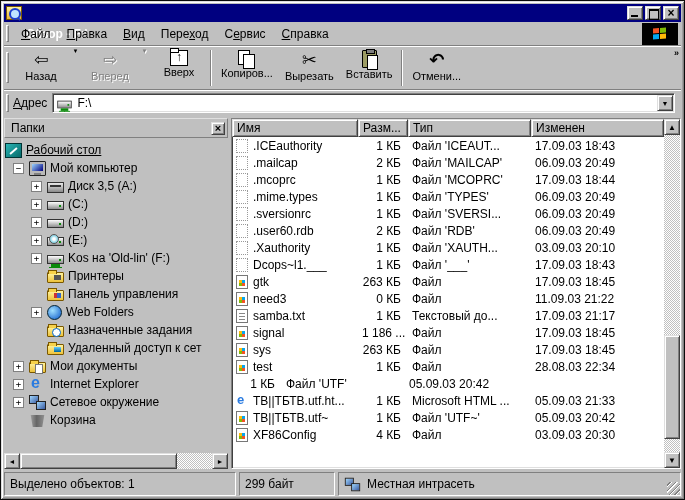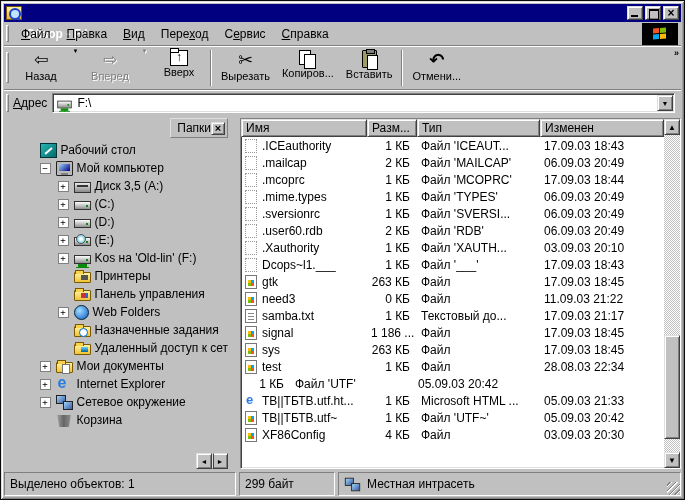--- a/index.html
+++ b/index.html
@@ -53,21 +53,21 @@
   .chevron{position:absolute;right:2px;top:2px;font-size:9px;font-weight:bold;color:#000;}
   
   .addressbar{height:26px;display:flex;align-items:center;flex:none;padding-right:6px;}
   .addr-label{font-size:12px;margin-right:5px;white-space:nowrap;}
   .addr-label u{text-decoration:underline;}
   .combo{flex:1;height:20px;background:#fff;display:flex;align-items:center;padding-left:3px;}
   .combo .val{font-size:12px;margin-left:4px;flex:1;}
   .combo-btn{width:16px;height:16px;margin-right:1px;display:flex;align-items:center;justify-content:center;font-size:7px;flex:none;}
   
   .content{flex:1;display:flex;margin-top:2px;min-height:0;}
-  .folders{width:224px;flex:none;display:flex;flex-direction:column;margin-right:12px;align-items:flex-end;}
+  .folders{width:224px;flex:none;display:flex;flex-direction:column;margin-right:3px;}
   .fhead{height:20px;display:flex;align-items:center;padding:0 2px 0 6px;font-size:12px;flex:none;border:1px solid;border-color:#dfdfdf #808080 #808080 #dfdfdf;background:#c0c0c0;}
   .fhead .ftitle{flex:1;}
   .fclose{width:14px;height:13px;display:flex;align-items:center;justify-content:center;font-size:11px;font-weight:bold;line-height:1;}
   .tree{flex:1;overflow:hidden;padding-top:3px;background:#c0c0c0;}
   .trow{height:18px;display:flex;align-items:center;white-space:nowrap;}
   .ebox{width:11px;height:11px;flex:none;background:#fff;border:1px solid #808080;font-size:9px;line-height:9px;text-align:center;margin-right:5px;font-family:"DejaVu Sans Mono",monospace;}
   .espace{width:16px;flex:none;}
   .tlabel{font-size:12px;margin-left:4px;}
   .hscroll{height:16px;flex:none;display:flex;background:#fff;}
   .sbtn{width:16px;height:16px;display:flex;align-items:center;justify-content:center;font-size:7px;flex:none;color:#000;}
@@ -189,28 +189,28 @@
         </div>
         <div class="tbgroup">
           <div class="tbtn">
             <span class="tbi tbi-folder-up"></span>
             <span class="tblabel">Вверх</span>
           </div>
         </div>
         <div class="tbsep"></div>
         <div class="tbgroup">
           <div class="tbtn">
+            <span class="tbi tbi-copy"></span>
+            <span class="tblabel">Копиров...</span>
+          </div>
+        </div>
+        <div class="tbgroup">
+          <div class="tbtn">
             <span class="tbi tbi-scissors"></span>
             <span class="tblabel">Вырезать</span>
-          </div>
-        </div>
-        <div class="tbgroup">
-          <div class="tbtn">
-            <span class="tbi tbi-copy"></span>
-            <span class="tblabel">Копиров...</span>
           </div>
         </div>
         <div class="tbgroup">
           <div class="tbtn">
             <span class="tbi tbi-paste"></span>
             <span class="tblabel">Вставить</span>
           </div>
         </div>
         <div class="tbsep"></div>
         <div class="tbgroup">
@@ -234,21 +234,21 @@
   </div>
 
   <div class="content">
 
     <div class="folders">
       <div class="fhead">
         <span class="ftitle">Папки</span>
         <span class="fclose raised">×</span>
       </div>
       <div class="tree" id="tree">
-          <div class="trow" style="padding-left: 9px;">
+          <div class="trow" style="padding-left: 1px; text-decoration: underline;">
             <span class="ti ti-desktop"></span>
             <span class="tlabel">Рабочий стол</span>
           </div>
           <div class="trow" style="padding-left: 9px;">
             <span class="ebox">−</span>
             <span class="ti ti-computer"></span>
             <span class="tlabel">Мой компьютер</span>
           </div>
           <div class="trow" style="padding-left: 27px;">
             <span class="ebox">+</span>

